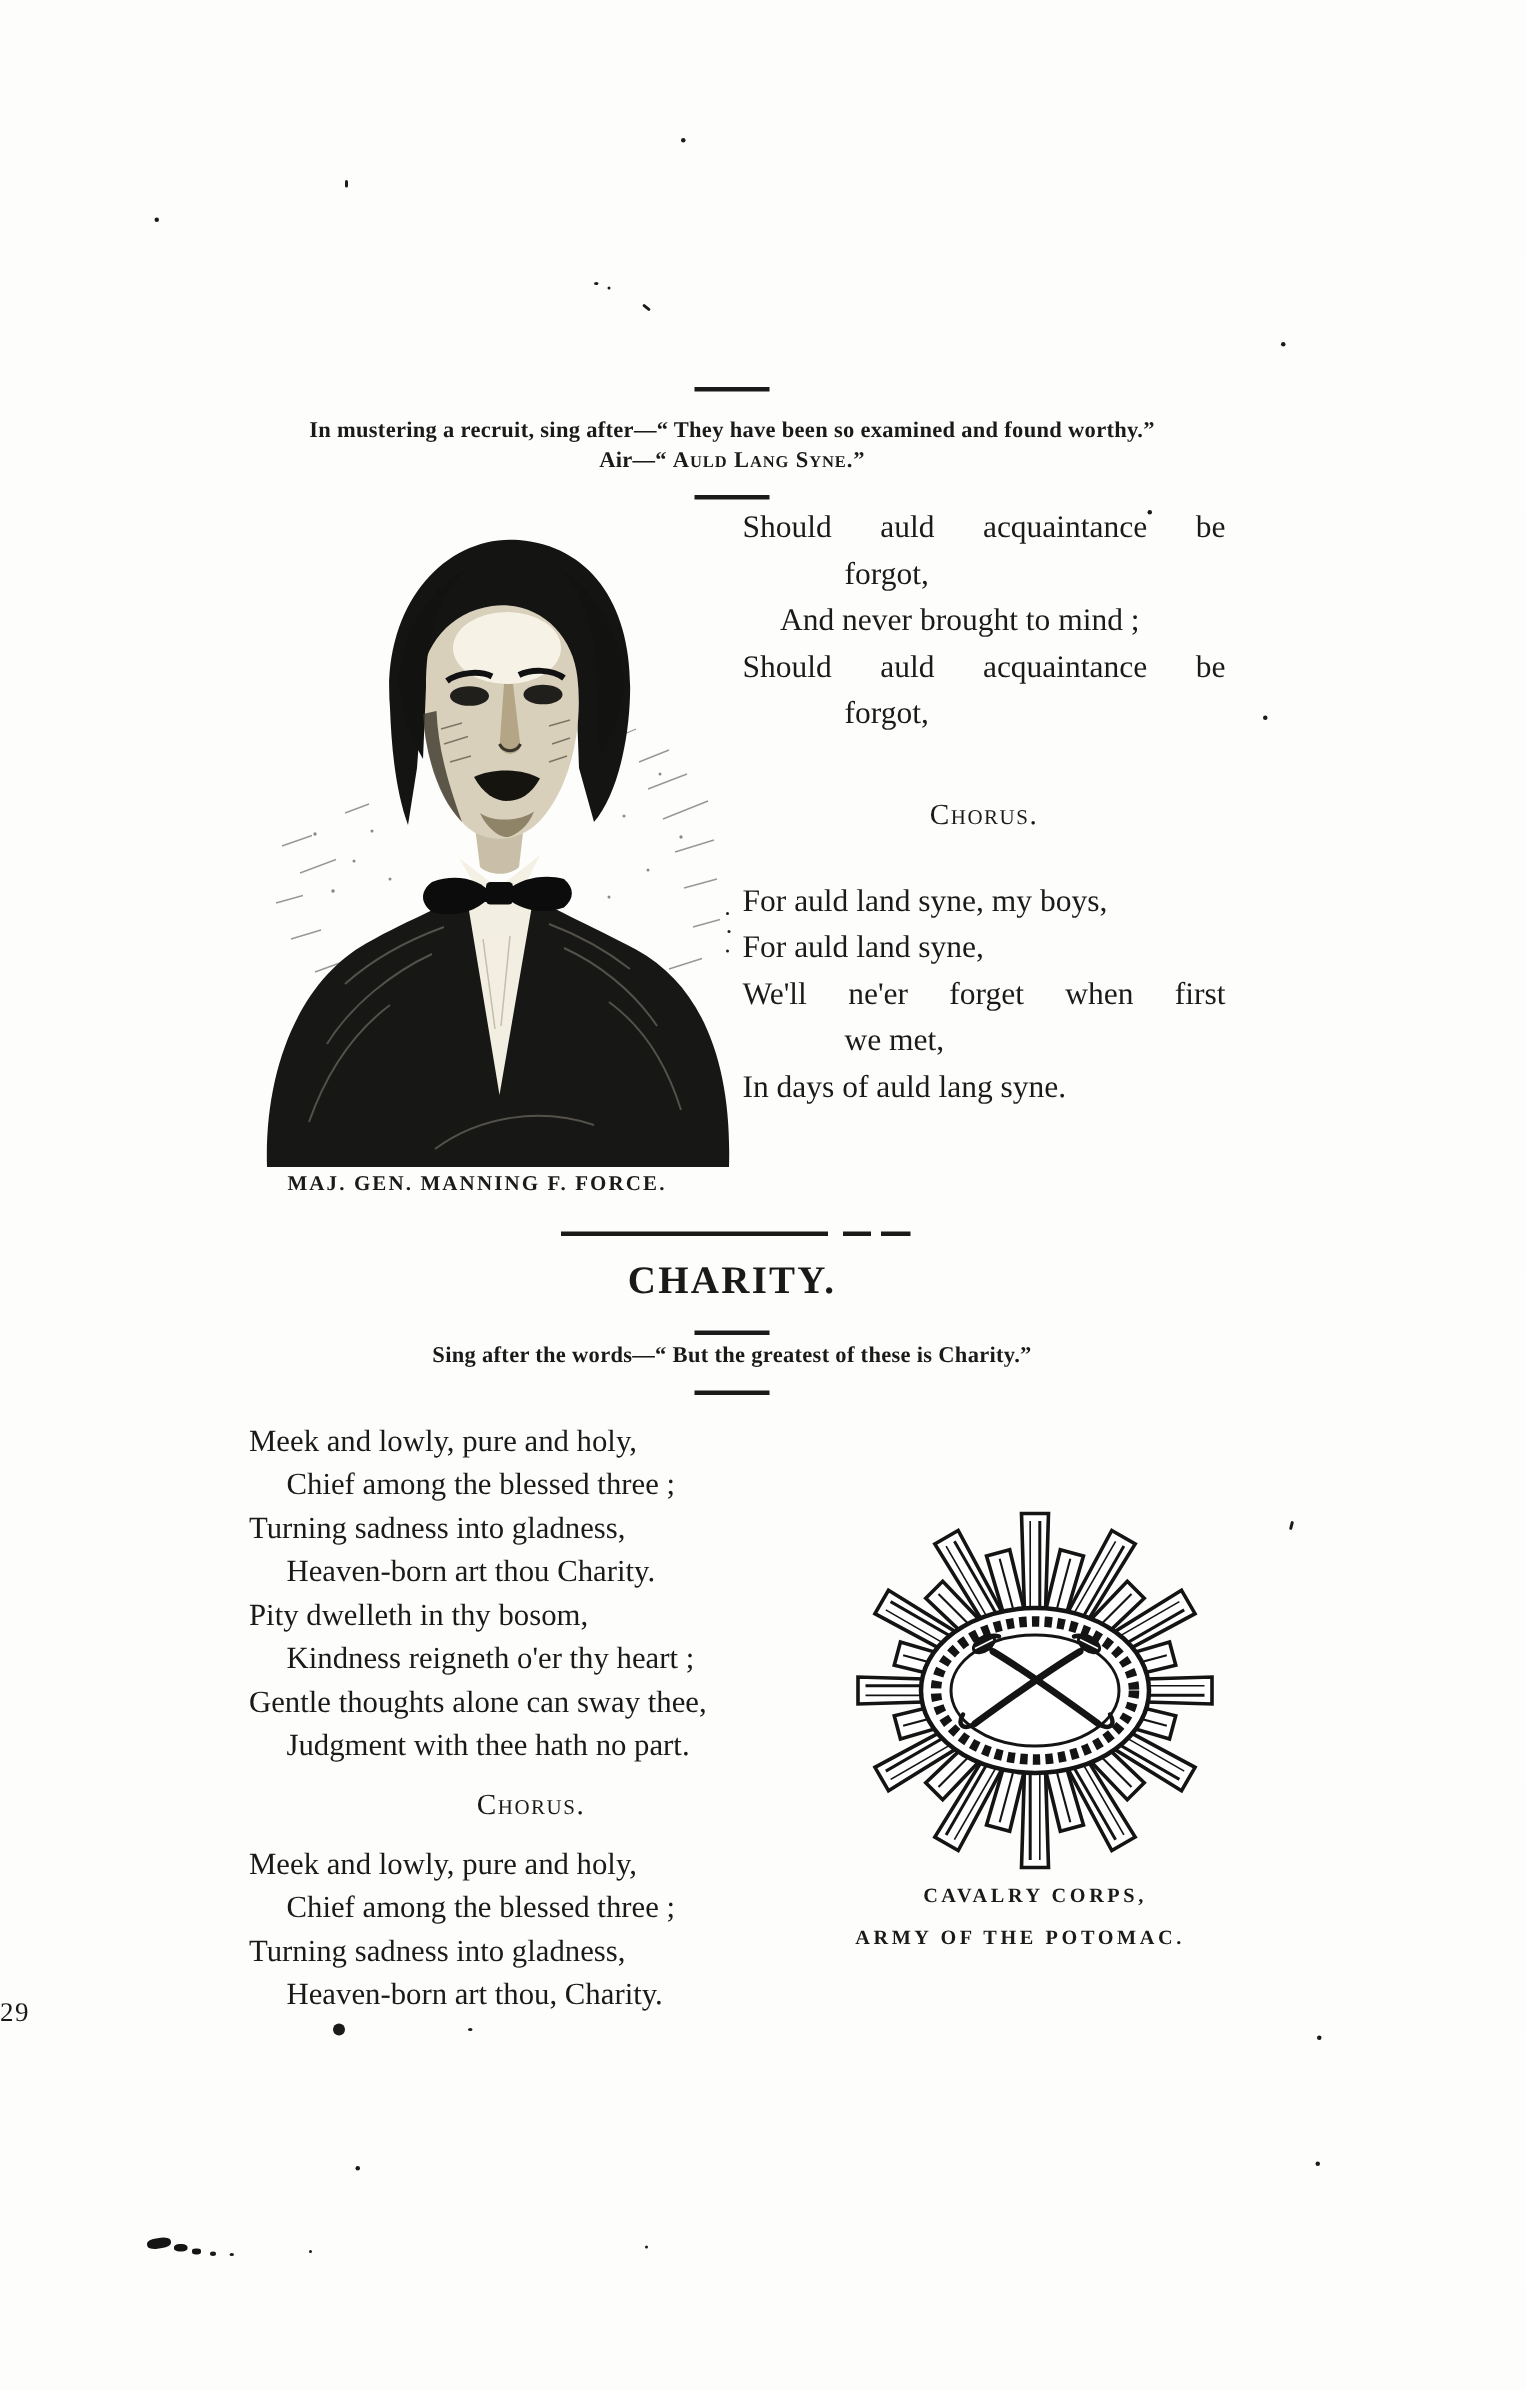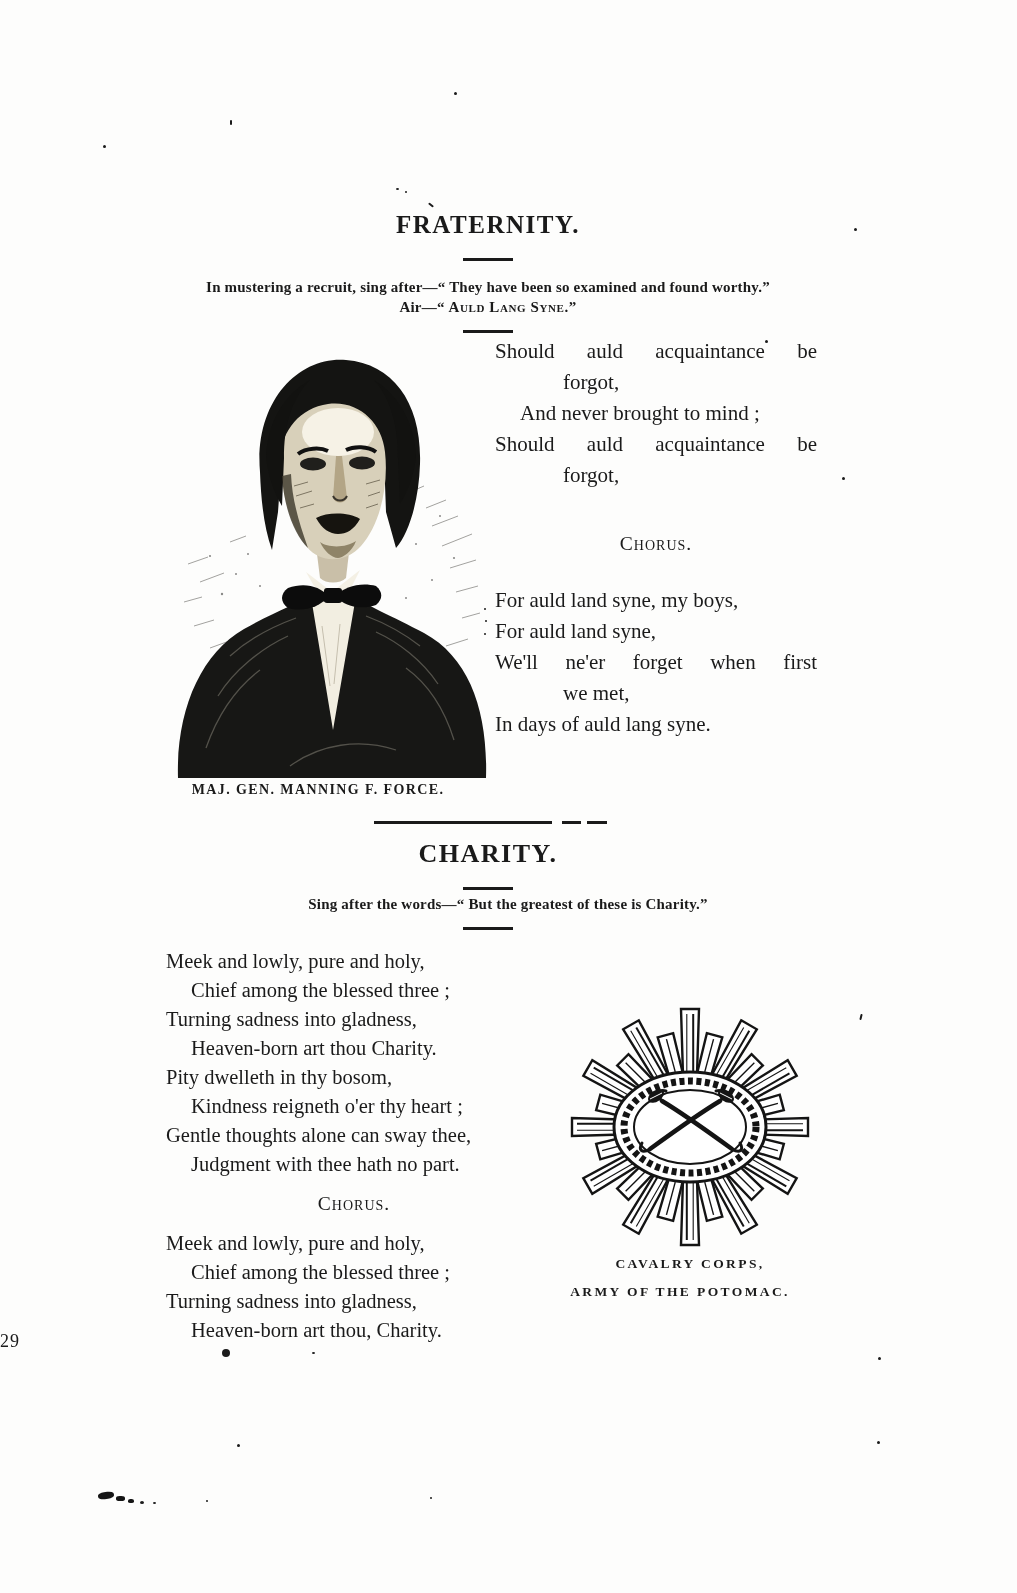--- a/index.html
+++ b/index.html
@@ -47,21 +47,20 @@
   .page-number{position:absolute;left:0;width:954px;text-align:left;font-size:18px;letter-spacing:1px;}
   .speck{position:absolute;background:#1b1b1b;border-radius:50%;}
   .smudge{position:absolute;background:#151515;border-radius:40%;}
   figure{margin:0;padding:0;}
 </style>
 </head>
 <body>
 
 <div class="page">
 
-  <div class="centerline section-title" style="top:211px;">FRATERNITY.</div>
 
   <div class="rule" style="top:258px;left:463px;width:50px;"></div>
 
   <div class="centerline small-note" style="top:267px;margin-top:12px;">In mustering a recruit, sing after—“ They have been so examined and found worthy.”</div>
 
   <div class="centerline small-note" style="top:299px;">
     <span>Air—“ </span><span class="smallcaps">Auld Lang Syne.</span><span>”</span>
   </div>
 
   <div class="rule" style="top:330px;left:463px;width:50px;"></div>
@@ -172,21 +171,21 @@
     <span class="line i2">we met,</span>
     <span class="line">In days of auld lang syne.</span>
   </div>
 
   <div class="divider-broken" style="top:821px;left:374px;width:233px;"></div>
 
   <div class="centerline section-title" style="top:839px;font-size:26px;">CHARITY.</div>
 
   <div class="rule" style="top:887px;left:463px;width:50px;"></div>
 
-  <div class="centerline small-note" style="top:896px;padding-left:20px;">Sing after the words—“ But the greatest of these is Charity.”</div>
+  <div class="centerline small-note" style="top:896px;">Sing after the words—“ But the greatest of these is Charity.”</div>
 
   <div class="rule" style="top:927px;left:463px;width:50px;"></div>
 
   <div class="poem-col" style="left:166px;top:947px;width:376px;">
     <span class="line">Meek and lowly, pure and holy,</span>
     <span class="line i1">Chief among the blessed three ;</span>
     <span class="line">Turning sadness into gladness,</span>
     <span class="line i1">Heaven-born art thou Charity.</span>
     <span class="line">Pity dwelleth in thy bosom,</span>
     <span class="line i1">Kindness reigneth o'er thy heart ;</span>

